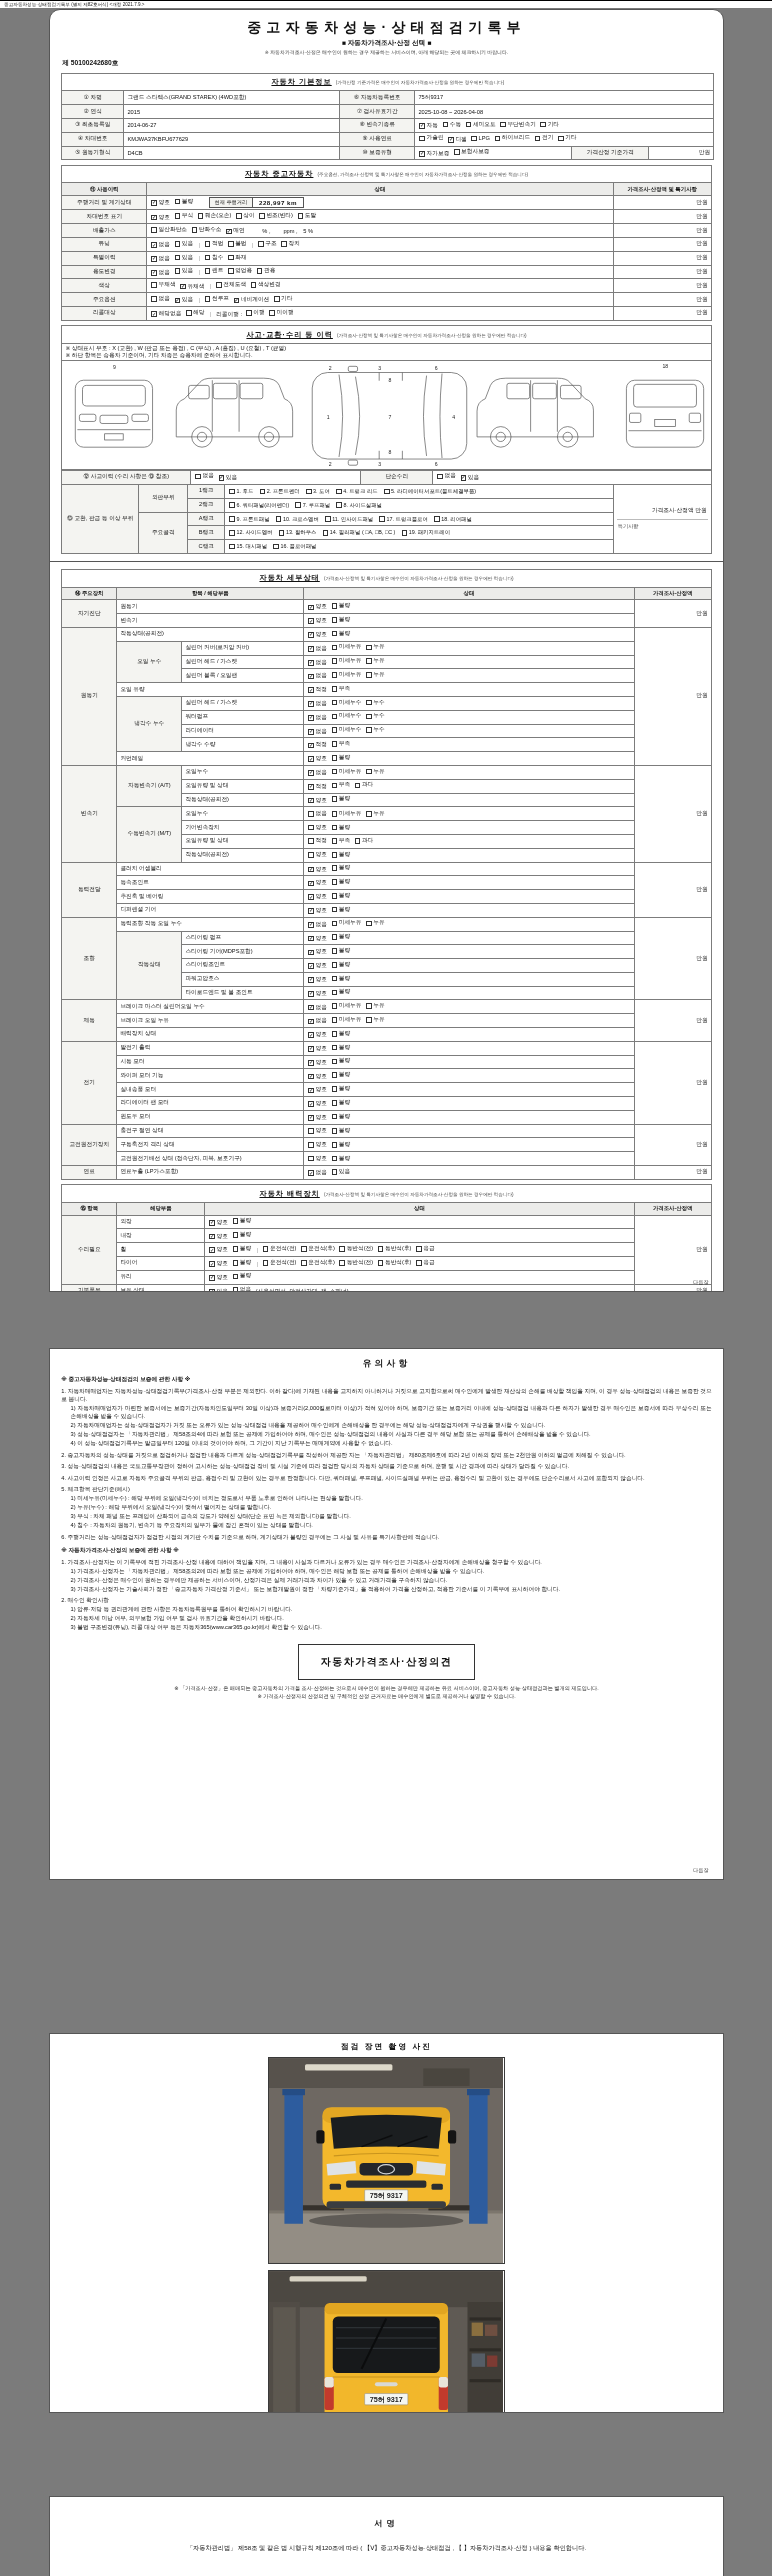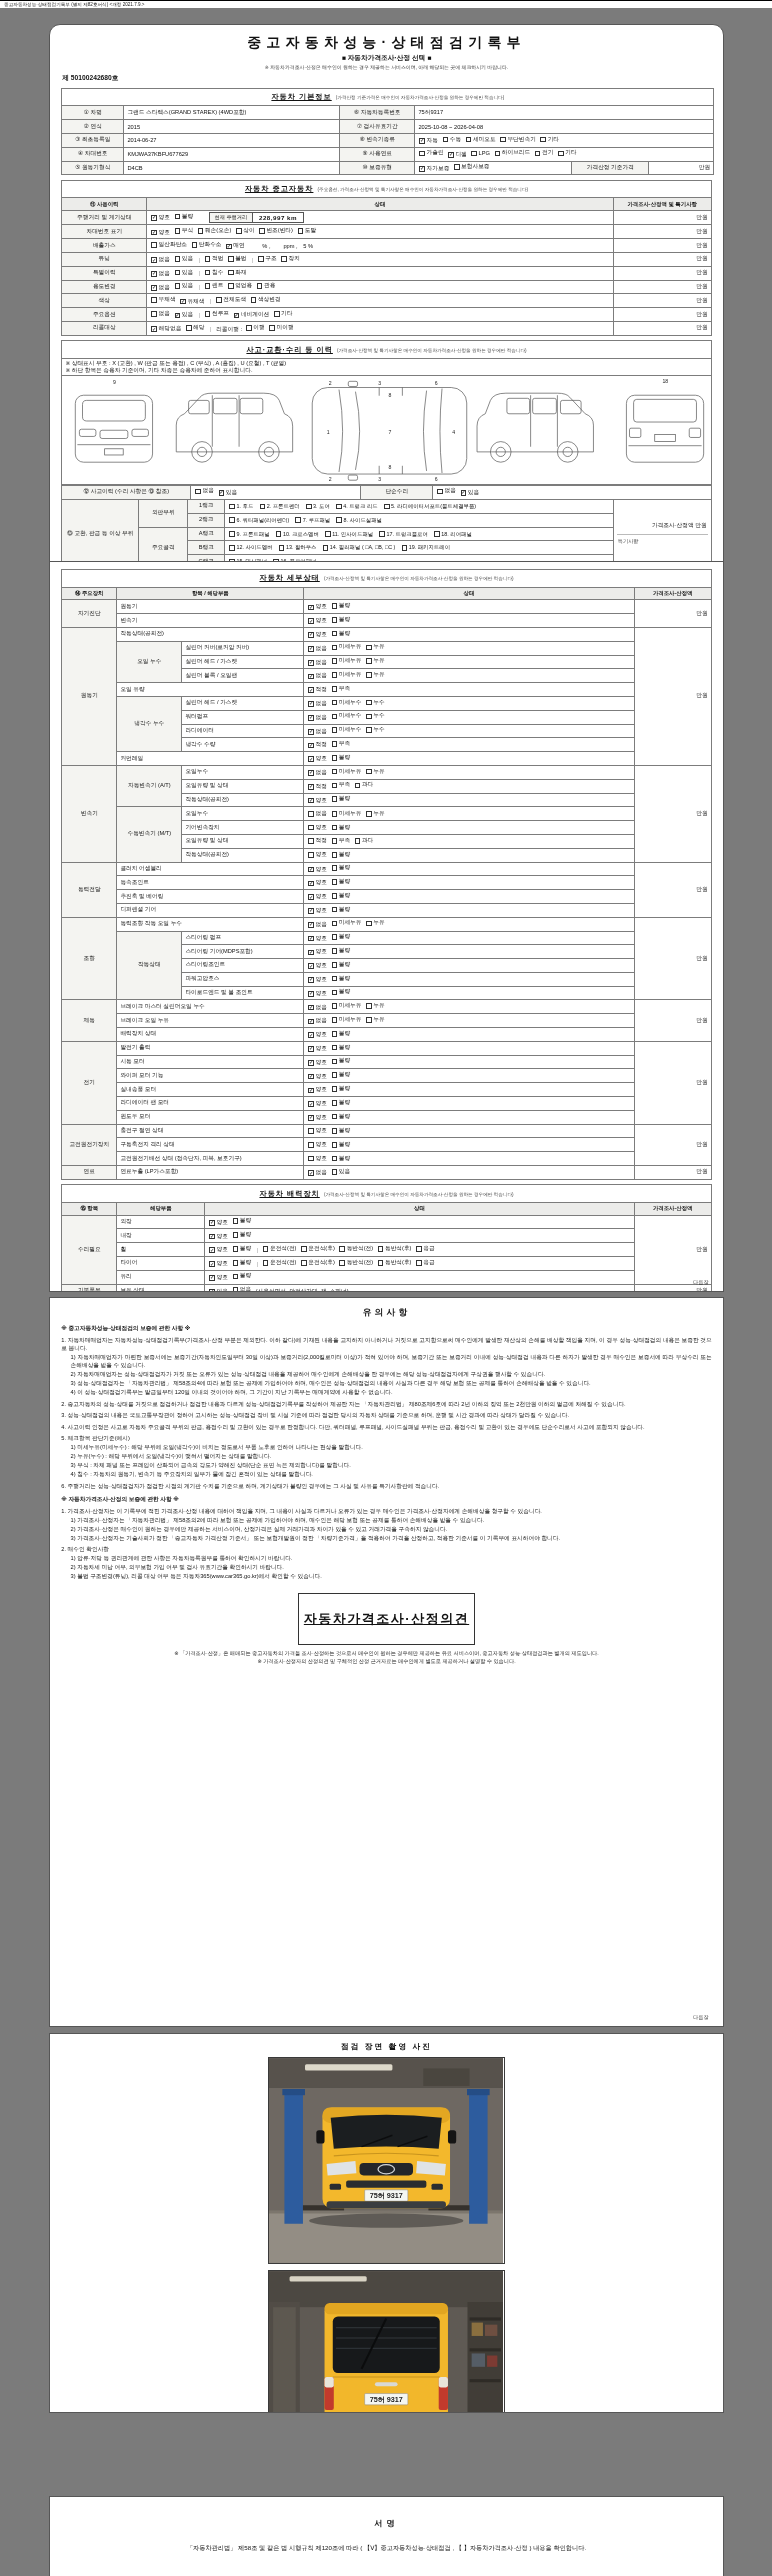--- a/index.html
+++ b/index.html
@@ -2,23 +2,23 @@
 <html style="font-size:8.2px"><head>
 <meta charset="utf-8">
 <style>
   html,body{margin:0;padding:0;overflow:hidden;}
   body{width:773px;height:2576px;position:relative;background:#7b7b7b;
        font-family:"Liberation Sans","DejaVu Sans",sans-serif;color:#111;}
   .print-strip{position:absolute;top:0;left:0;width:100%;height:8.2px;background:#fff;
        border-top:1px solid #000;font-size:4.6px;line-height:7.2px;padding:0 4.1px;box-sizing:border-box;color:#222;}
   .sheet{position:absolute;left:49px;width:675px;background:#fff;border:0.5px solid #565656;
        box-sizing:border-box;padding:7.2px 11.3px;overflow:hidden;}
-  .s1{top:24px;height:620px;border-radius:11px;}
+  .s1{top:9px;height:620px;border-radius:11px;}
   .s2{top:561px;height:731px;}
-  .s3{top:1297px;height:730px;}
+  .s3{top:1348px;height:532px;}
   .s4{top:2033px;height:380px;}
   .s5{top:2496px;height:88px;}
 
   .doc-title{text-align:center;font-size:14px;font-weight:bold;letter-spacing:5.2px;margin:2.1px 0 1px;}
   .doc-sub{text-align:center;font-size:6.7px;font-weight:bold;margin:1.5px 0;}
   .doc-note{text-align:center;font-size:4.9px;color:#333;margin-bottom:4.1px;}
   .doc-no{font-size:6.7px;font-weight:bold;margin:1px 0 3.1px 1px;}
 
   table.t{width:100%;border-collapse:collapse;table-layout:fixed;margin-top:4.6px;}
   table.t.merge{margin-top:-0.5px;}
@@ -57,21 +57,21 @@
   .final .amt{font-size:8.2px;font-weight:bold;letter-spacing:9.3px;margin-right:3.1px;}
 
   .next{position:absolute;right:14.4px;bottom:4.6px;font-size:5.2px;color:#333;}
 
   .nt-title{text-align:center;font-weight:bold;font-size:8.8px;letter-spacing:3.1px;margin:2.1px 0 5.2px;}
   .np{font-size:5.7px;line-height:8px;text-align:justify;margin:1px 0;}
   .np.h{font-weight:bold;margin:5.2px 0 2.1px;}
   .np.p{margin-top:3.6px;}
   .np.p1{padding-left:9.3px;}
   .op-box{width:175px;margin:12.4px auto 5.2px;border:0.8px solid #333;text-align:center;
-          font-weight:bold;font-size:13px;padding:16px 0;letter-spacing:1.5px;text-decoration:underline;}
+          font-weight:bold;font-size:10px;padding:10px 0;letter-spacing:1.5px;}
   .op-note{font-size:5.2px;color:#222;margin:1.5px 5.2px;text-align:center;}
 
   .ph-title{text-align:center;font-weight:bold;font-size:7.7px;letter-spacing:2.1px;margin:1px 0 5.2px;}
   .photo{width:235px;margin:0 auto 5.2px;border:0.5px solid #3a3a3a;font-size:0;}
   .photo svg{display:block;}
 
   .sg-title{text-align:center;font-weight:bold;font-size:8.2px;letter-spacing:4.1px;margin-top:14px;}
   .sg-text{text-align:center;font-size:6.2px;margin-top:14.4px;}
 </style>
 </head>

